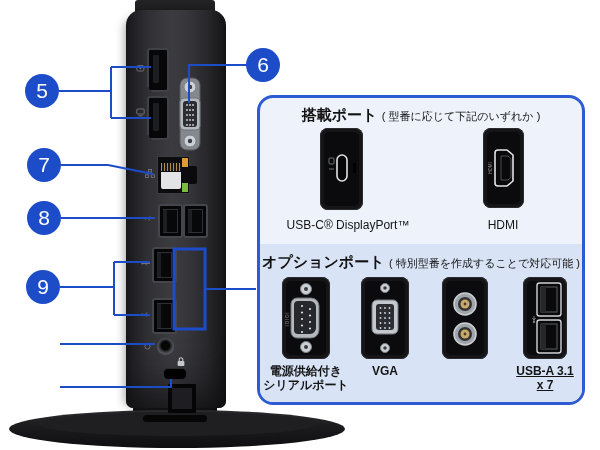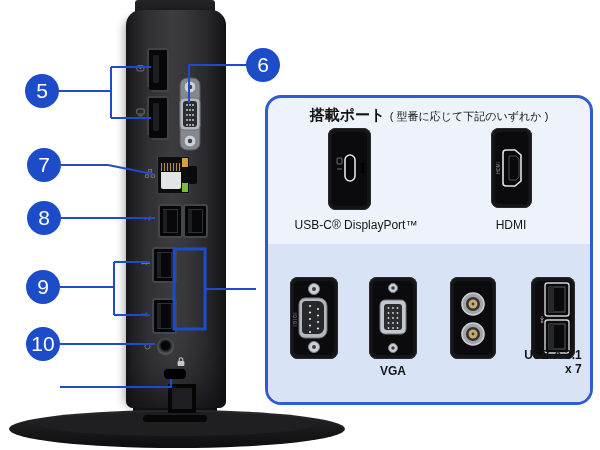--- a/index.html
+++ b/index.html
@@ -44,29 +44,29 @@
 
   
   .dicon{position:absolute;opacity:.85;}
 
   
   .callout{width:34px;height:34px;border-radius:50%;background:#1d4cc9;color:#fff;
            text-align:center;line-height:34px;font-size:21px;font-weight:500;}
 
   
   .panel{left:257px;top:95px;width:328px;height:310px;border:3px solid #2e5bd4;border-radius:16px;
-         background:#eef2fb;box-sizing:border-box;overflow:hidden;margin-left:8px;}
+         background:#eef2fb;box-sizing:border-box;overflow:hidden;}
   .panel-bottom{position:absolute;left:0;right:0;top:146px;bottom:0;background:#d8e3f5;}
   .phead{position:absolute;left:0;right:0;text-align:center;white-space:nowrap;}
   .phead .t{font-size:15px;font-weight:700;}
   .phead .s{font-size:11px;}
   .card{position:absolute;background:#151517;border-radius:8px;box-shadow:inset 0 0 0 1px #2b2b2e;}
   .card .face{position:absolute;left:4px;top:4px;right:4px;bottom:4px;background:#0b0b0d;border-radius:5px;}
   .card svg{position:absolute;left:0;top:0;}
-  .plabel{position:absolute;text-align:right;font-size:12px;font-weight:600;line-height:14px;
+  .plabel{position:absolute;text-align:center;font-size:12px;font-weight:600;line-height:14px;
           transform:translateX(-50%);white-space:nowrap;color:#141414;}
   .plabel.thin{font-weight:400;}
 
   svg.overlay{position:absolute;left:0;top:0;pointer-events:none;}
 </style>
 </head>
 <body>
 
 <div id="stage">
 
@@ -189,21 +189,20 @@
       <path d="M60,387 H171 V379"></path>
     </g>
     <rect x="174" y="249" width="31" height="80" fill="none" stroke="#1d4cc9" stroke-width="3"></rect>
   </svg>
 
   <div class="abs callout" style="left:25px;top:74px;"><span>5</span></div>
   <div class="abs callout" style="left:246px;top:48px;"><span>6</span></div>
   <div class="abs callout" style="left:27px;top:148px;"><span>7</span></div>
   <div class="abs callout" style="left:27px;top:201px;"><span>8</span></div>
   <div class="abs callout" style="left:26px;top:270px;"><span>9</span></div>
-  <div class="abs callout" style="left:26px;top:327px;"><span>10</span></div>
 
   <div class="abs panel">
 
     <div class="phead" style="top:8px;">
       <span class="t">搭載ポート</span>
       <span class="s">( 型番に応じて下記のいずれか )</span>
     </div>
 
     <div class="card" style="left:60px;top:30px;width:43px;height:82px;">
       <div class="face"></div>
@@ -222,20 +221,24 @@
       <svg width="41" height="80" viewBox="0 0 41 80">
         <path d="M15,22 h9 l6,5 v26 l-6,5 h-9 a3,3 0 0 1 -3,-3 v-30 a3,3 0 0 1 3,-3 z" fill="#09090b" stroke="#e4e4e6" stroke-width="1.6"></path>
         <path d="M18,28 h7 l3,3 v18 l-3,3 h-7 z" fill="none" stroke="#4b4d52" stroke-width="1"></path>
         <text transform="translate(9,40) rotate(-90)" text-anchor="middle" font-size="4.5" fill="#8e9093">HDMI</text>
       </svg>
     </div>
     <div class="plabel thin" style="left:88px;top:120px;">USB-C® DisplayPort™</div>
     <div class="plabel thin" style="left:243px;top:120px;">HDMI</div>
 
     <div class="panel-bottom">
+      <div class="phead" style="top:9px;">
+        <span class="t">オプションポート</span>
+        <span class="s">( 特別型番を作成することで対応可能 )</span>
+      </div>
 
       <div class="card" style="left:22px;top:33px;width:48px;height:82px;">
         <div class="face"></div>
         <svg width="48" height="82" viewBox="0 0 48 82">
           <circle cx="24" cy="12" r="5.5" fill="#ccd1d7" stroke="#7d8186"></circle>
             <circle cx="24" cy="12" r="2" fill="#3a3d41"></circle>
           <path d="M15,21 h14 a8,8 0 0 1 8,8 v24 a8,8 0 0 1 -8,8 h-14 a6,6 0 0 1 -6,-6 v-28 a6,6 0 0 1 6,-6 z" fill="#b4b9bf" stroke="#6e7378"></path>
           <path d="M16,24 h12 a6,6 0 0 1 6,6 v21 a6,6 0 0 1 -6,6 h-12 a4,4 0 0 1 -4,-4 v-25 a4,4 0 0 1 4,-4 z" fill="#26282b"></path>
           <g fill="#e2e4e7">
             <circle cx="20" cy="29" r="1.1"></circle>
@@ -310,24 +313,28 @@
           <rect x="14" y="43" width="24" height="33" rx="2.5" fill="#0a0a0c" stroke="#d3d4d7" stroke-width="1.4"></rect>
           <rect x="18" y="47" width="16" height="25" fill="none" stroke="#5a5c61" stroke-width="1"></rect>
           <rect x="18" y="47" width="5" height="25" fill="#26272b"></rect>
           <g stroke="#87898d" stroke-width="0.9" fill="none" transform="translate(8,46) rotate(-90)">
             <path d="M0.5,3 H7 M3,3 L5,1.4 M3,3 L5,4.6"></path>
               <circle cx="1" cy="3" r="0.8" fill="#87898d"></circle>
           </g>
         </svg>
       </div>
 
+      <div class="plabel" style="left:46px;top:120px;">
+        <div>電源供給付き</div>
+        <div>シリアルポート</div>
+      </div>
       <div class="plabel" style="left:125px;top:120px;">
         <div>VGA</div>
         <div></div>
       </div>
-      <div class="plabel" style="left:285px;top:104px;">
+      <div class="plabel" style="left:285px;top:120px;text-decoration:underline;">
         <div>USB-A 3.1</div>
         <div>x 7</div>
       </div>
     </div>
   </div>
 
 </div>
 
 </body></html>

